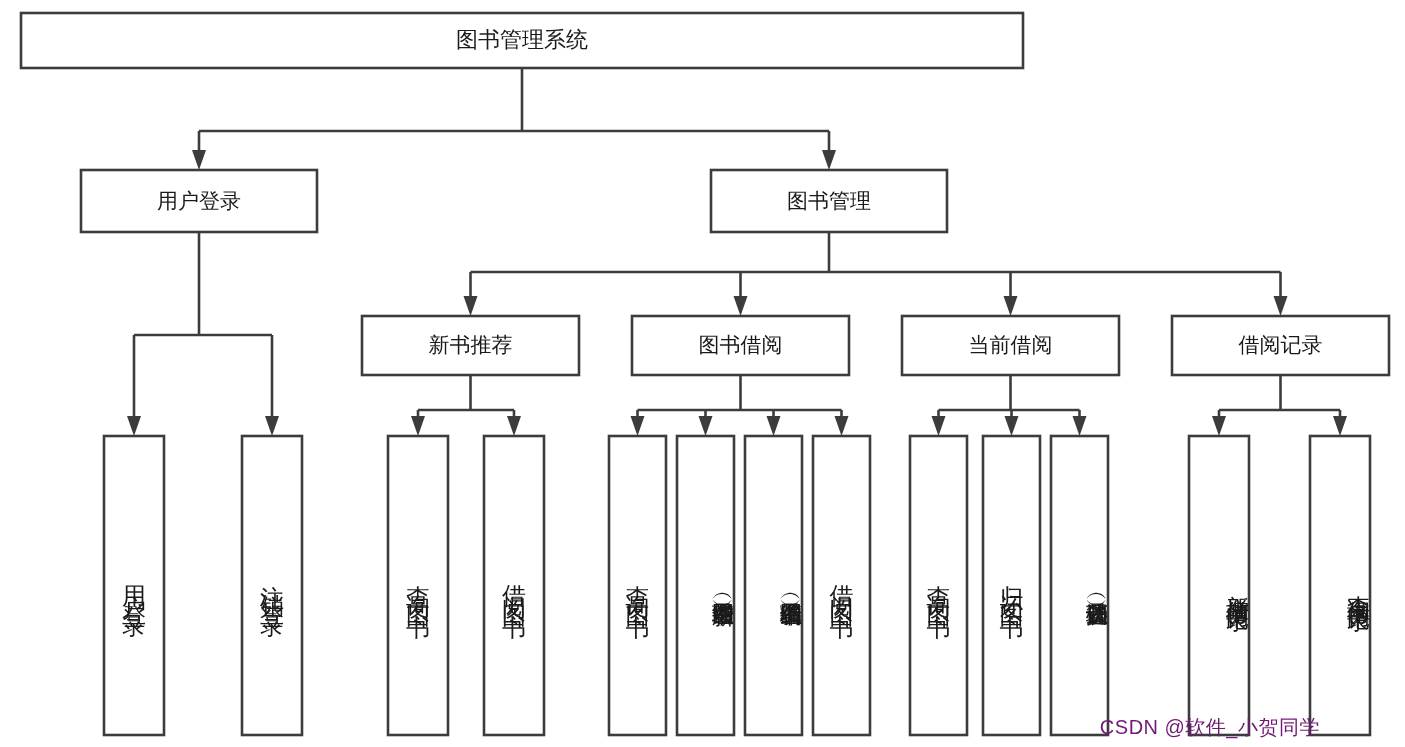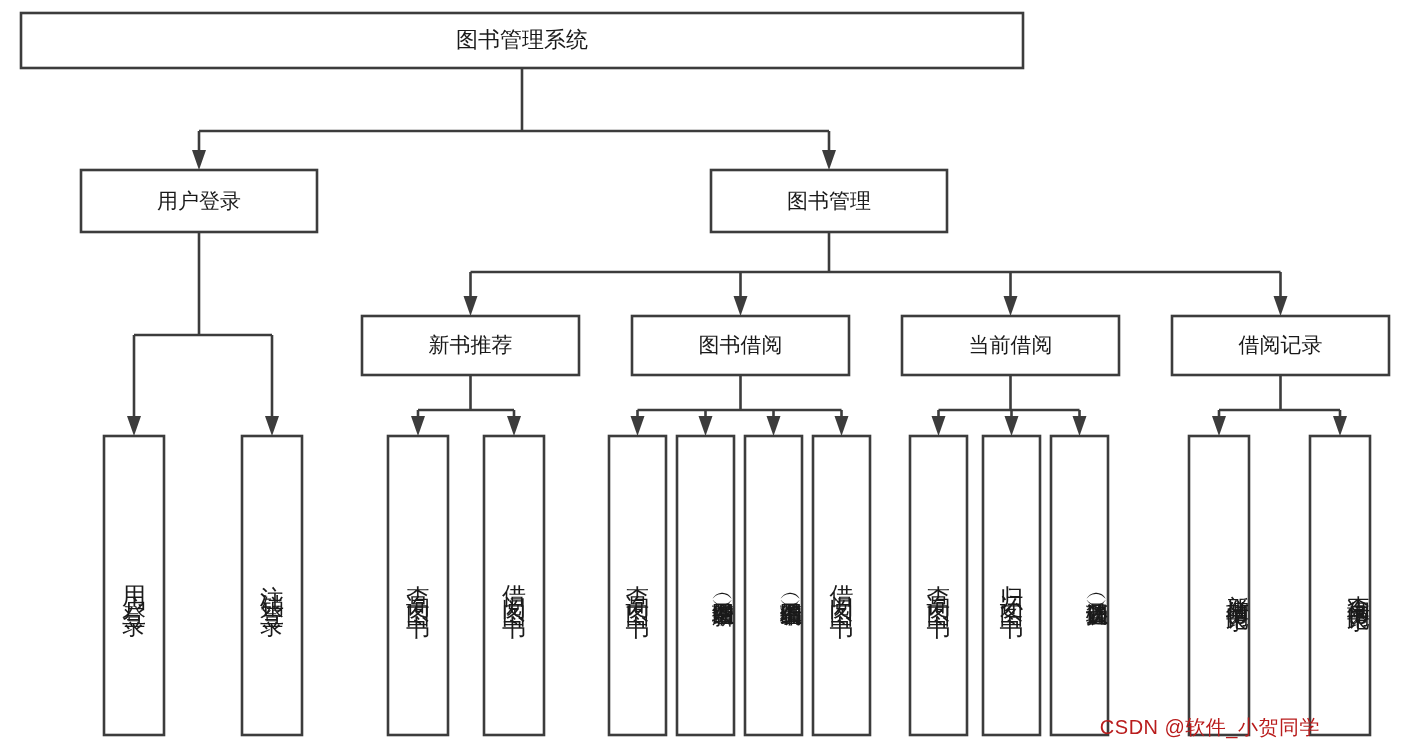--- a/index.html
+++ b/index.html
@@ -67,21 +67,21 @@
     white-space: nowrap;
     pointer-events: none;
     overflow: hidden;
   }
   .watermark {
     position: absolute;
     right: 8px;
     bottom: 6px;
     font-family: "Liberation Sans", "DejaVu Sans", sans-serif;
     font-size: 20px;
-    color: #b91c1c;
+    color: #701a75;
     white-space: nowrap;
     letter-spacing: 0.5px;
   }
 </style>
 </head>
 <body>
 
 <div id="diagram-root">
   <svg class="diagram" viewBox="0 0 1405 747" xmlns="http://www.w3.org/2000/svg">
 

